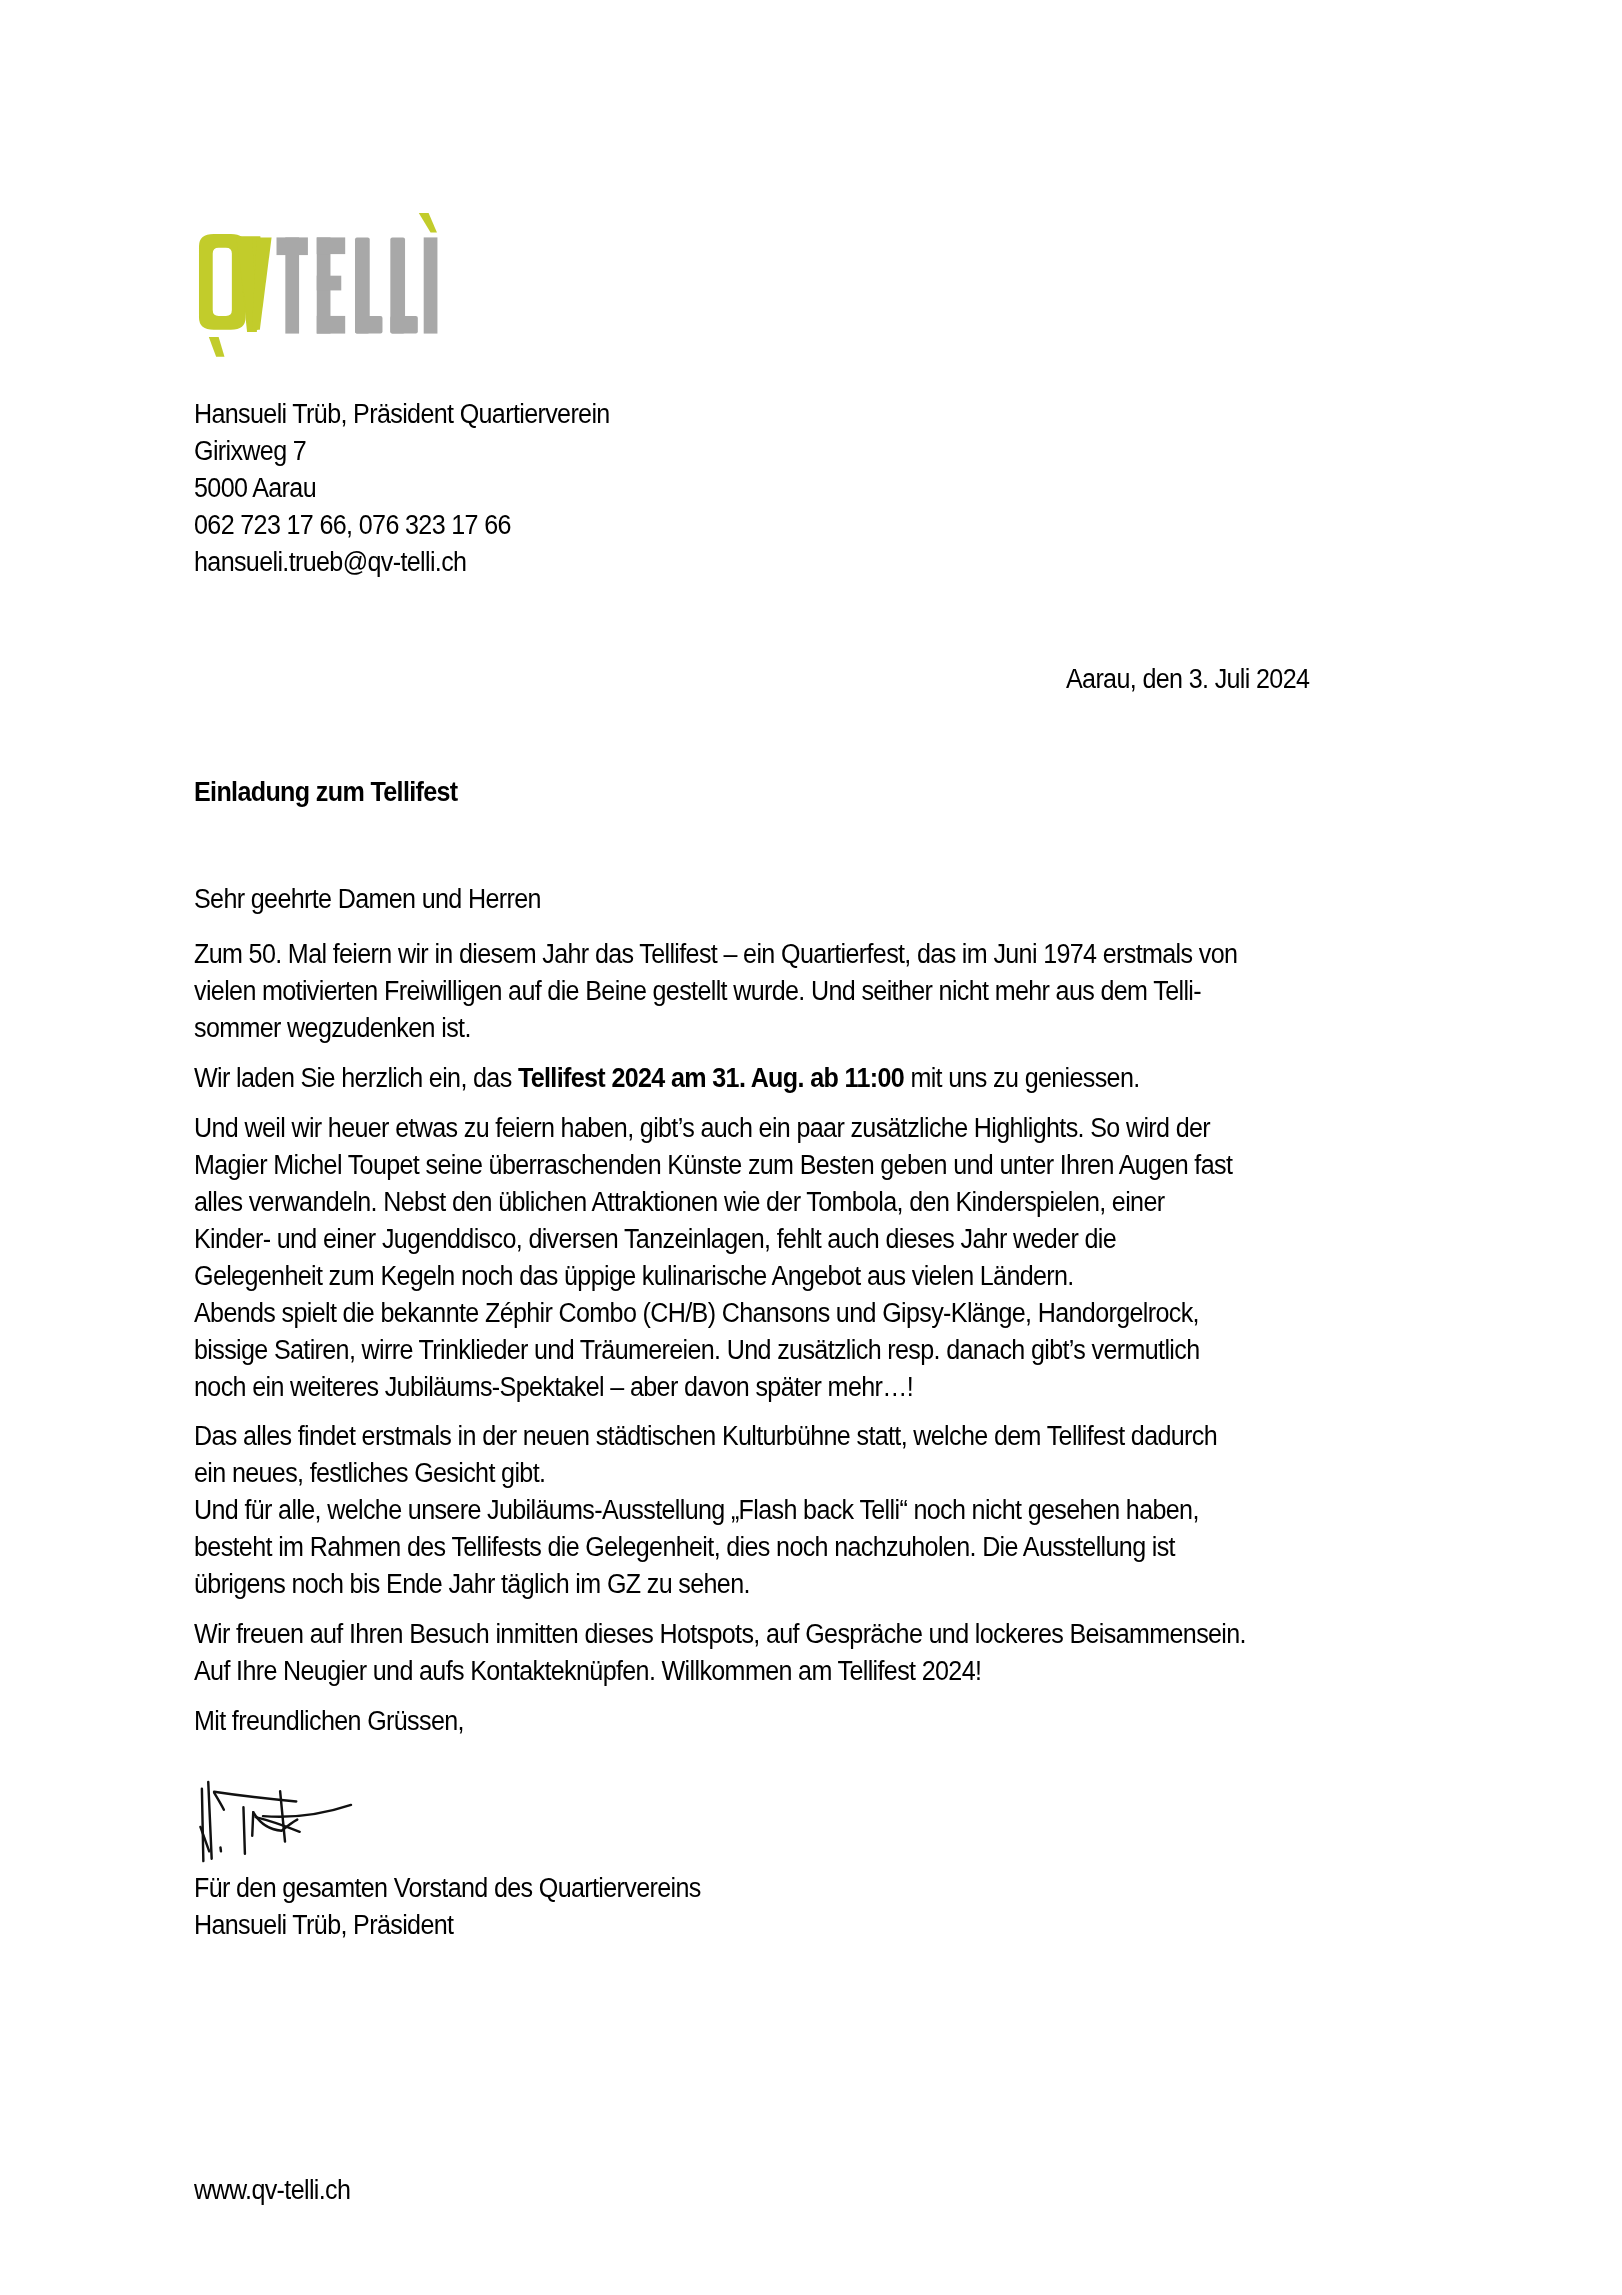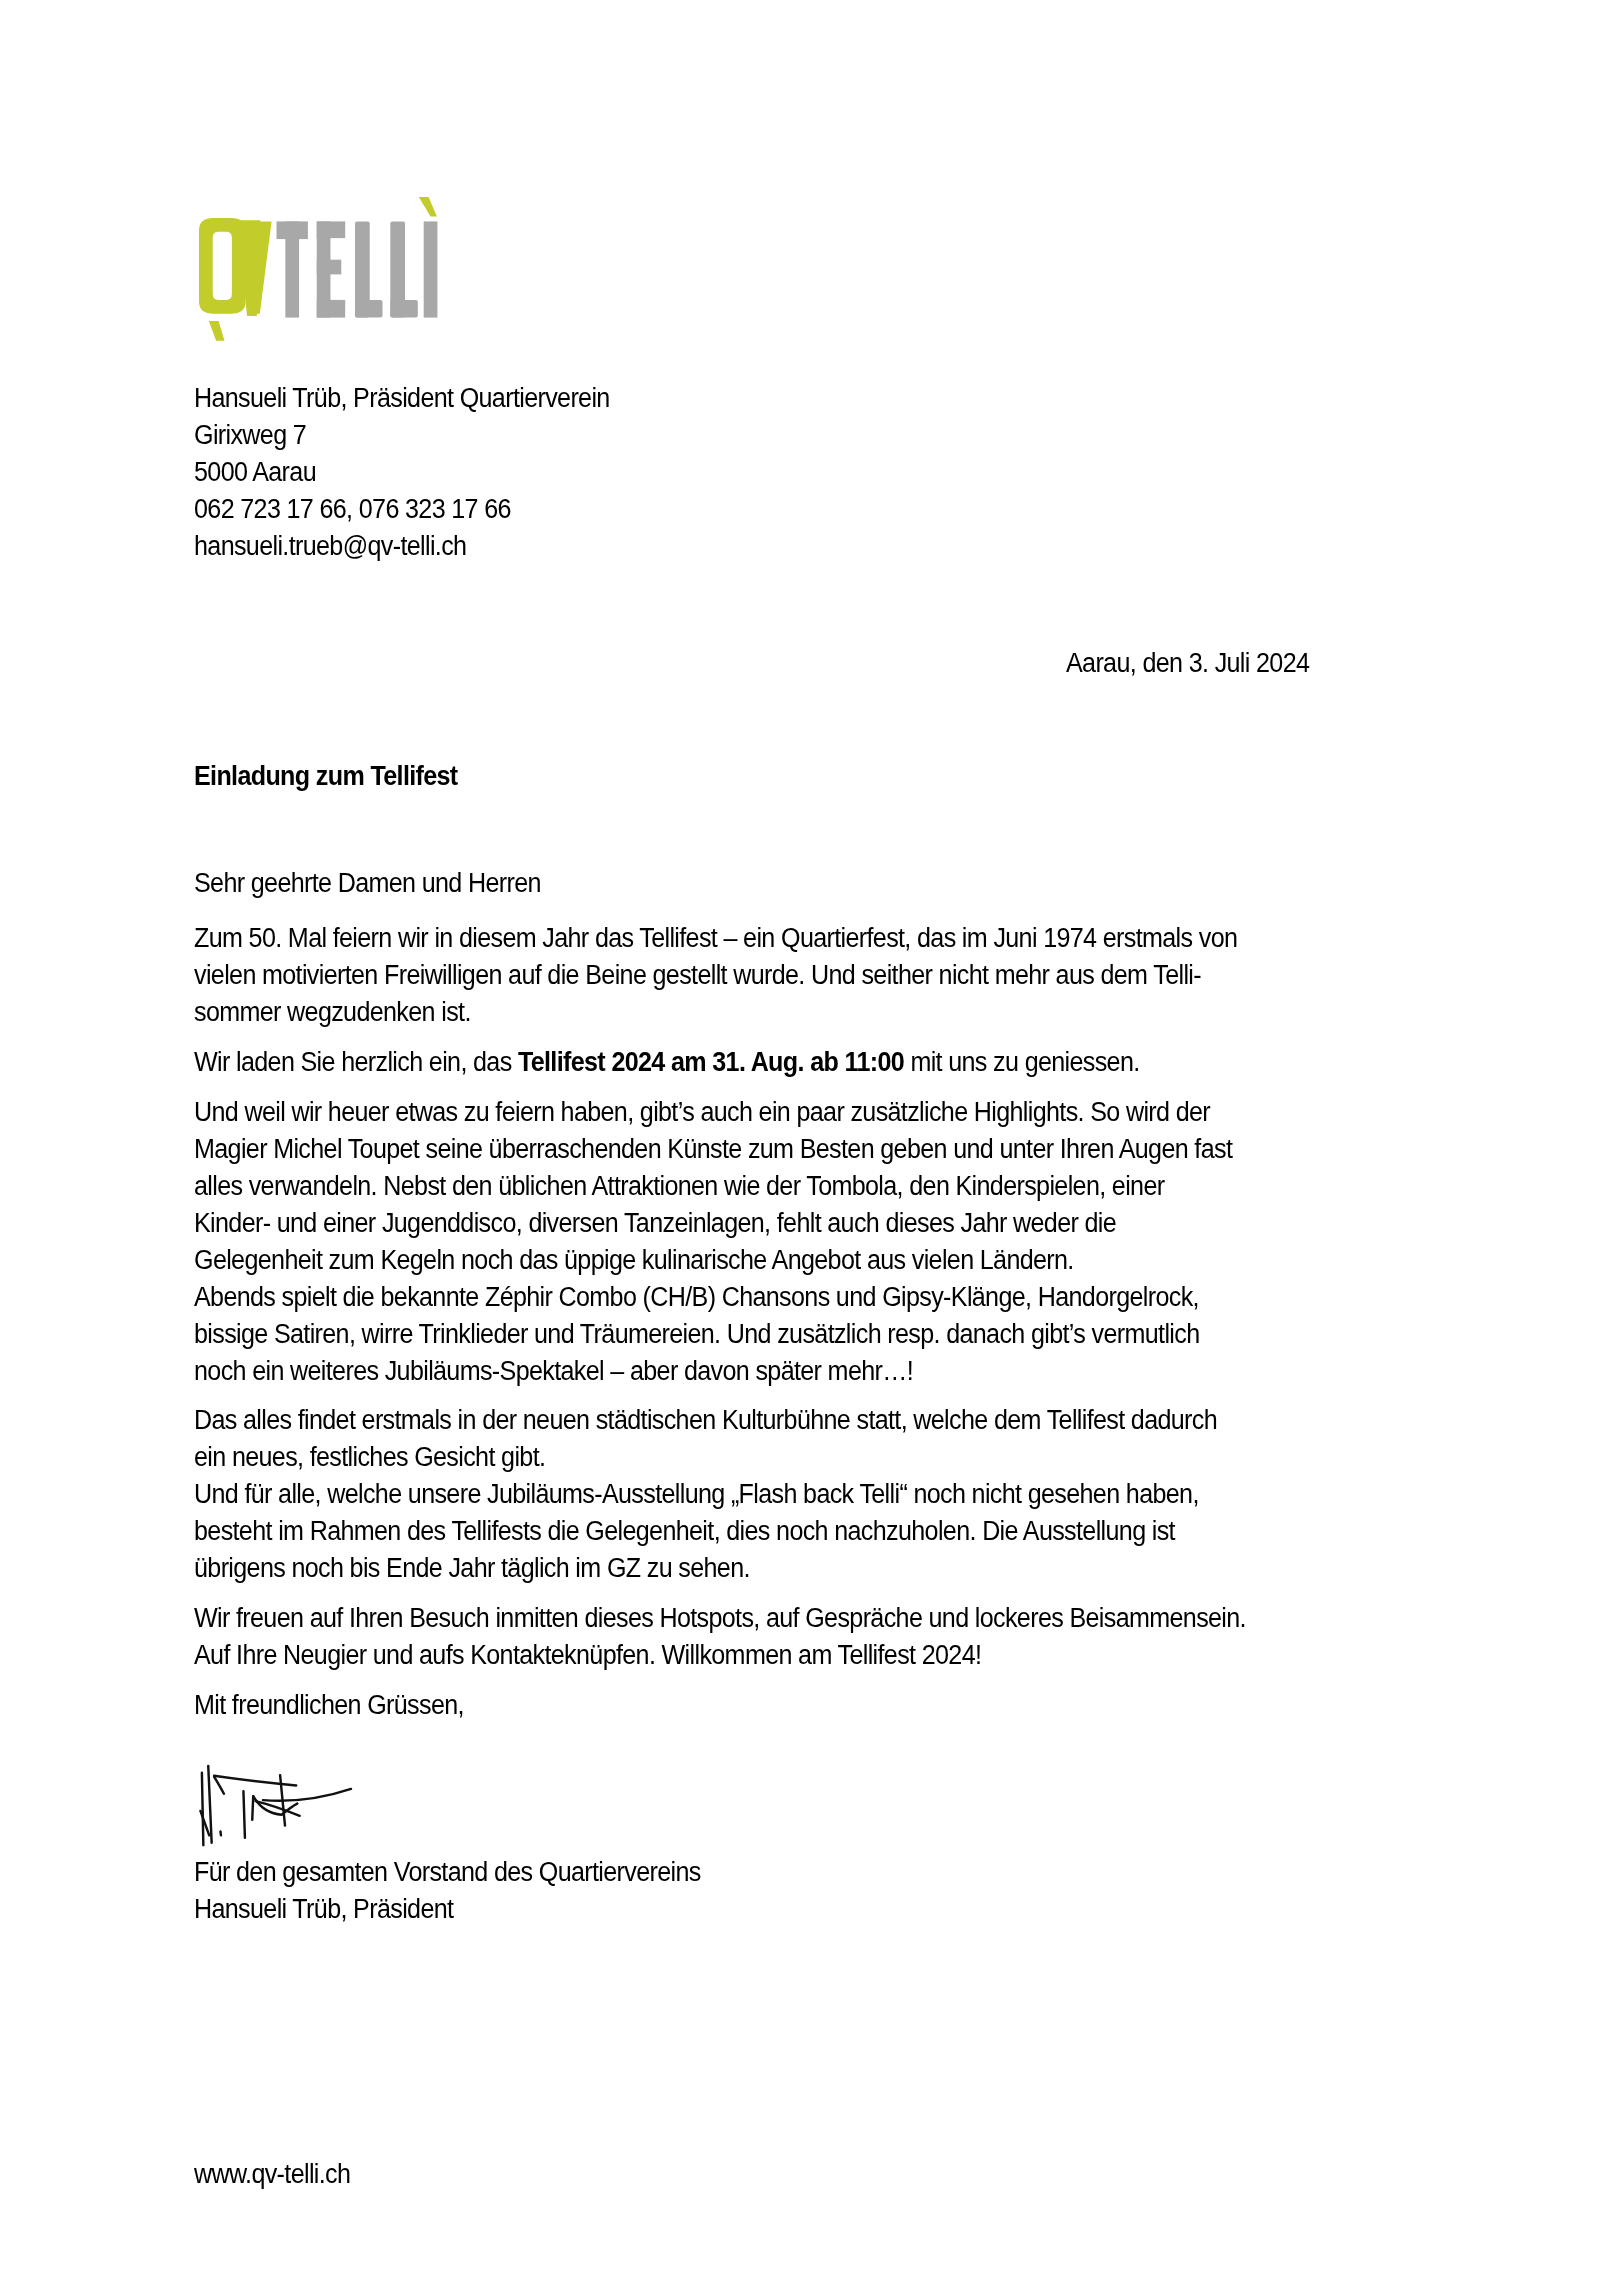--- a/index.html
+++ b/index.html
@@ -1,20 +1,20 @@
 <!DOCTYPE html>
 <html style="font-size:7.9px"><head>
 <meta charset="utf-8">
 <style>
   html, body { margin: 0; padding: 0; background: #ffffff; }
   body {
     width: 1622px; height: 2295px; position: relative; overflow: hidden;
     font-family: "Liberation Sans", sans-serif; color: #000;
   }
-  .page { position: absolute; left: 0; top: 0; width: 1622px; height: 1797px; }
+  .page { position: absolute; left: 0; top: 16px; width: 1622px; height: 1797px; }
   .txt {
     font-family: "Liberation Sans", sans-serif;
     font-size: 27px; line-height: 37px; letter-spacing: -0.7px;
     transform: scaleX(0.93); transform-origin: left top;
   }
   
   .logo { position: absolute; left: 194px; top: 191px; width: 427px; height: 157px; }
   
   .sender { position: absolute; left: 194px; top: 380px; }
   .sender div { white-space: nowrap; }

